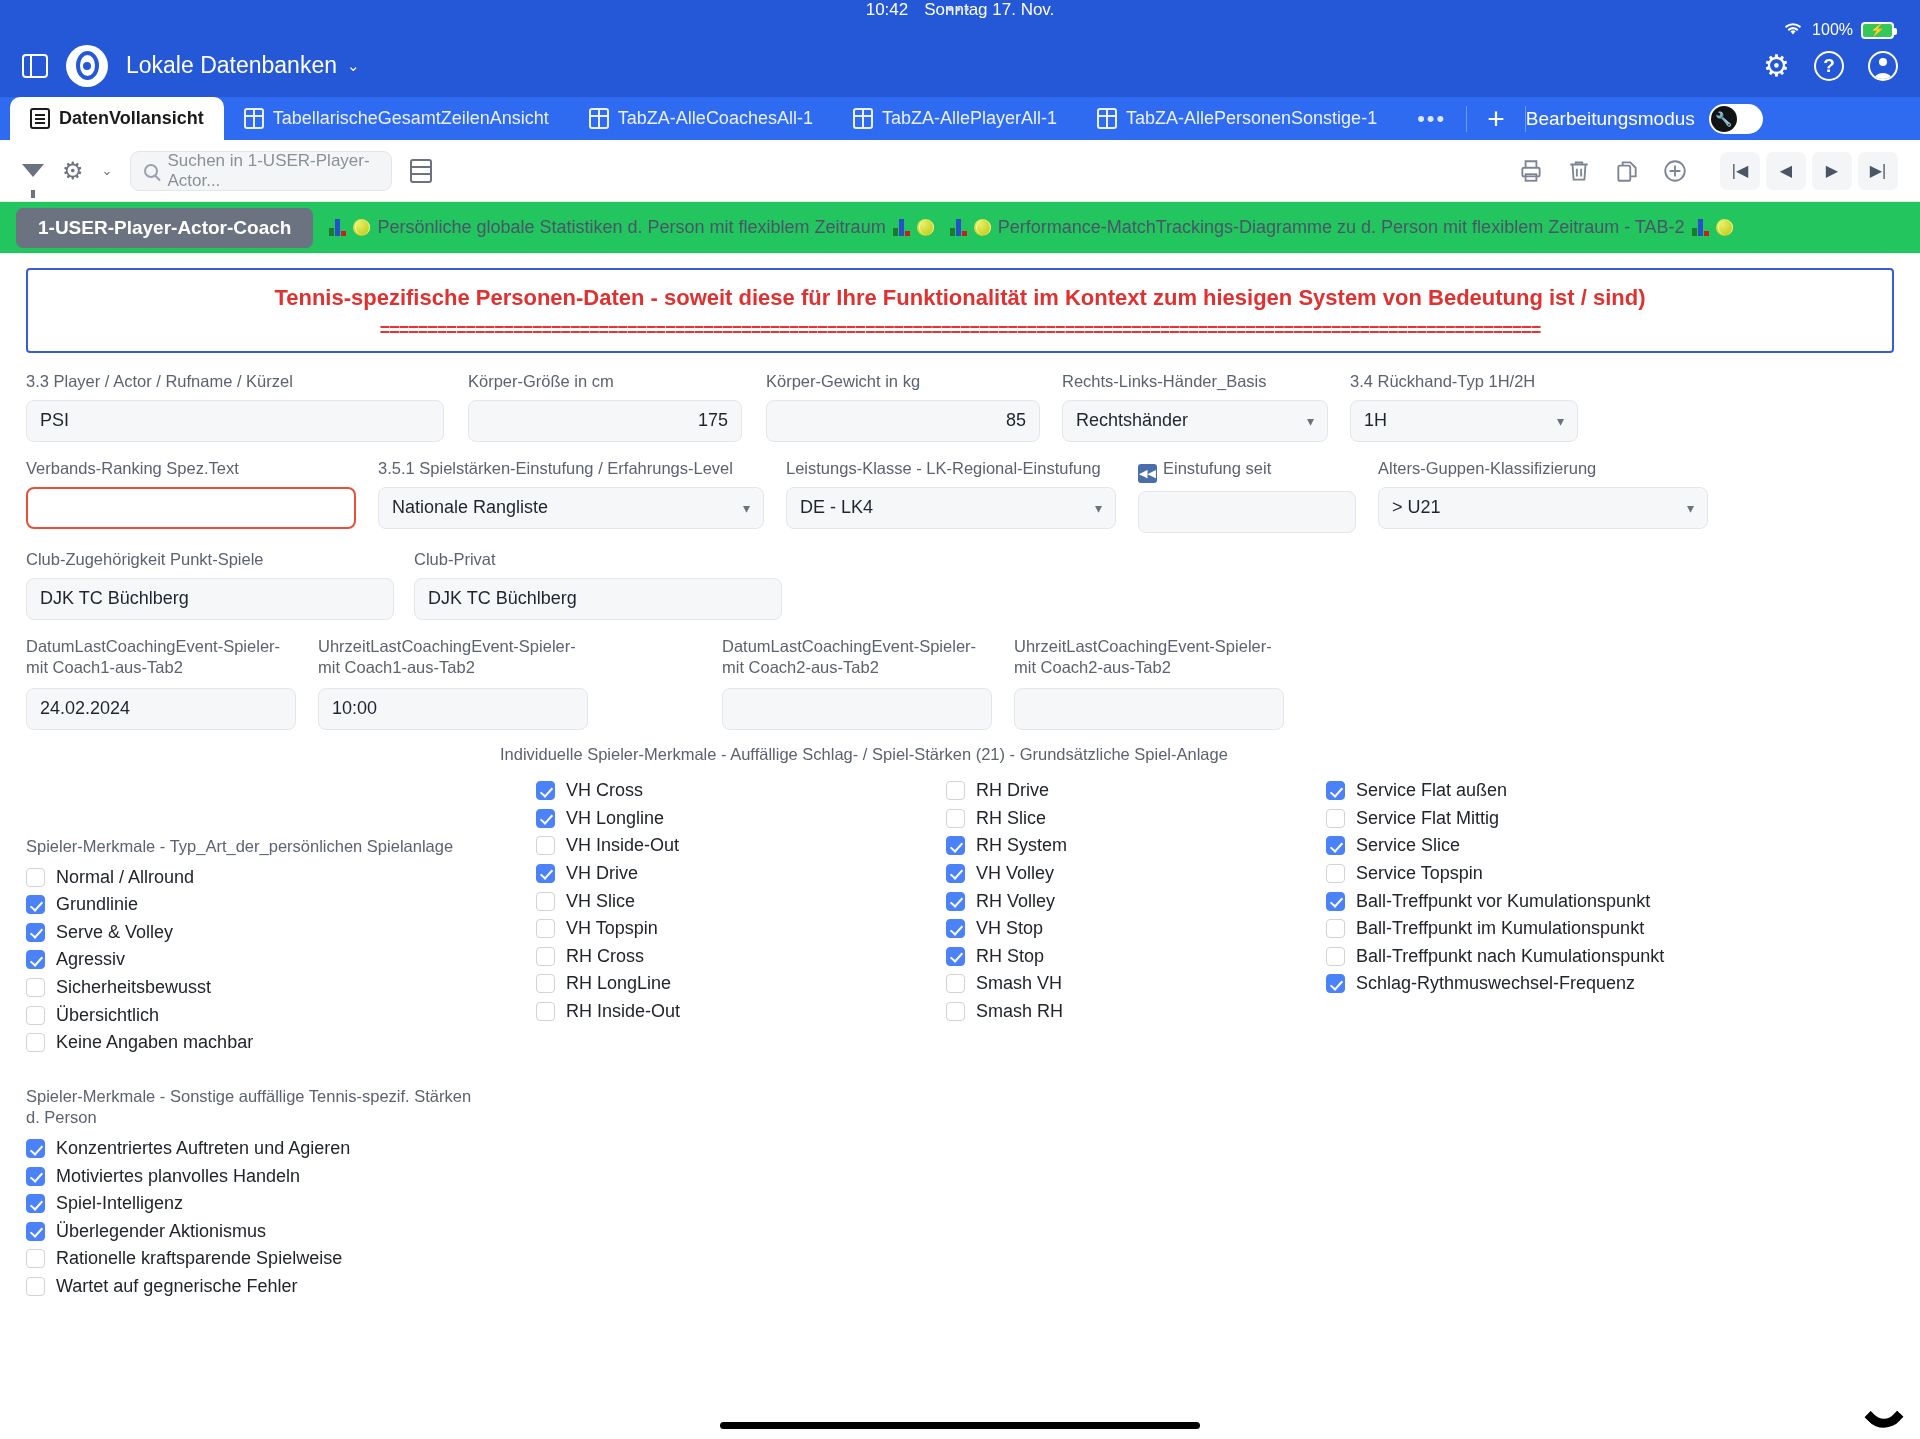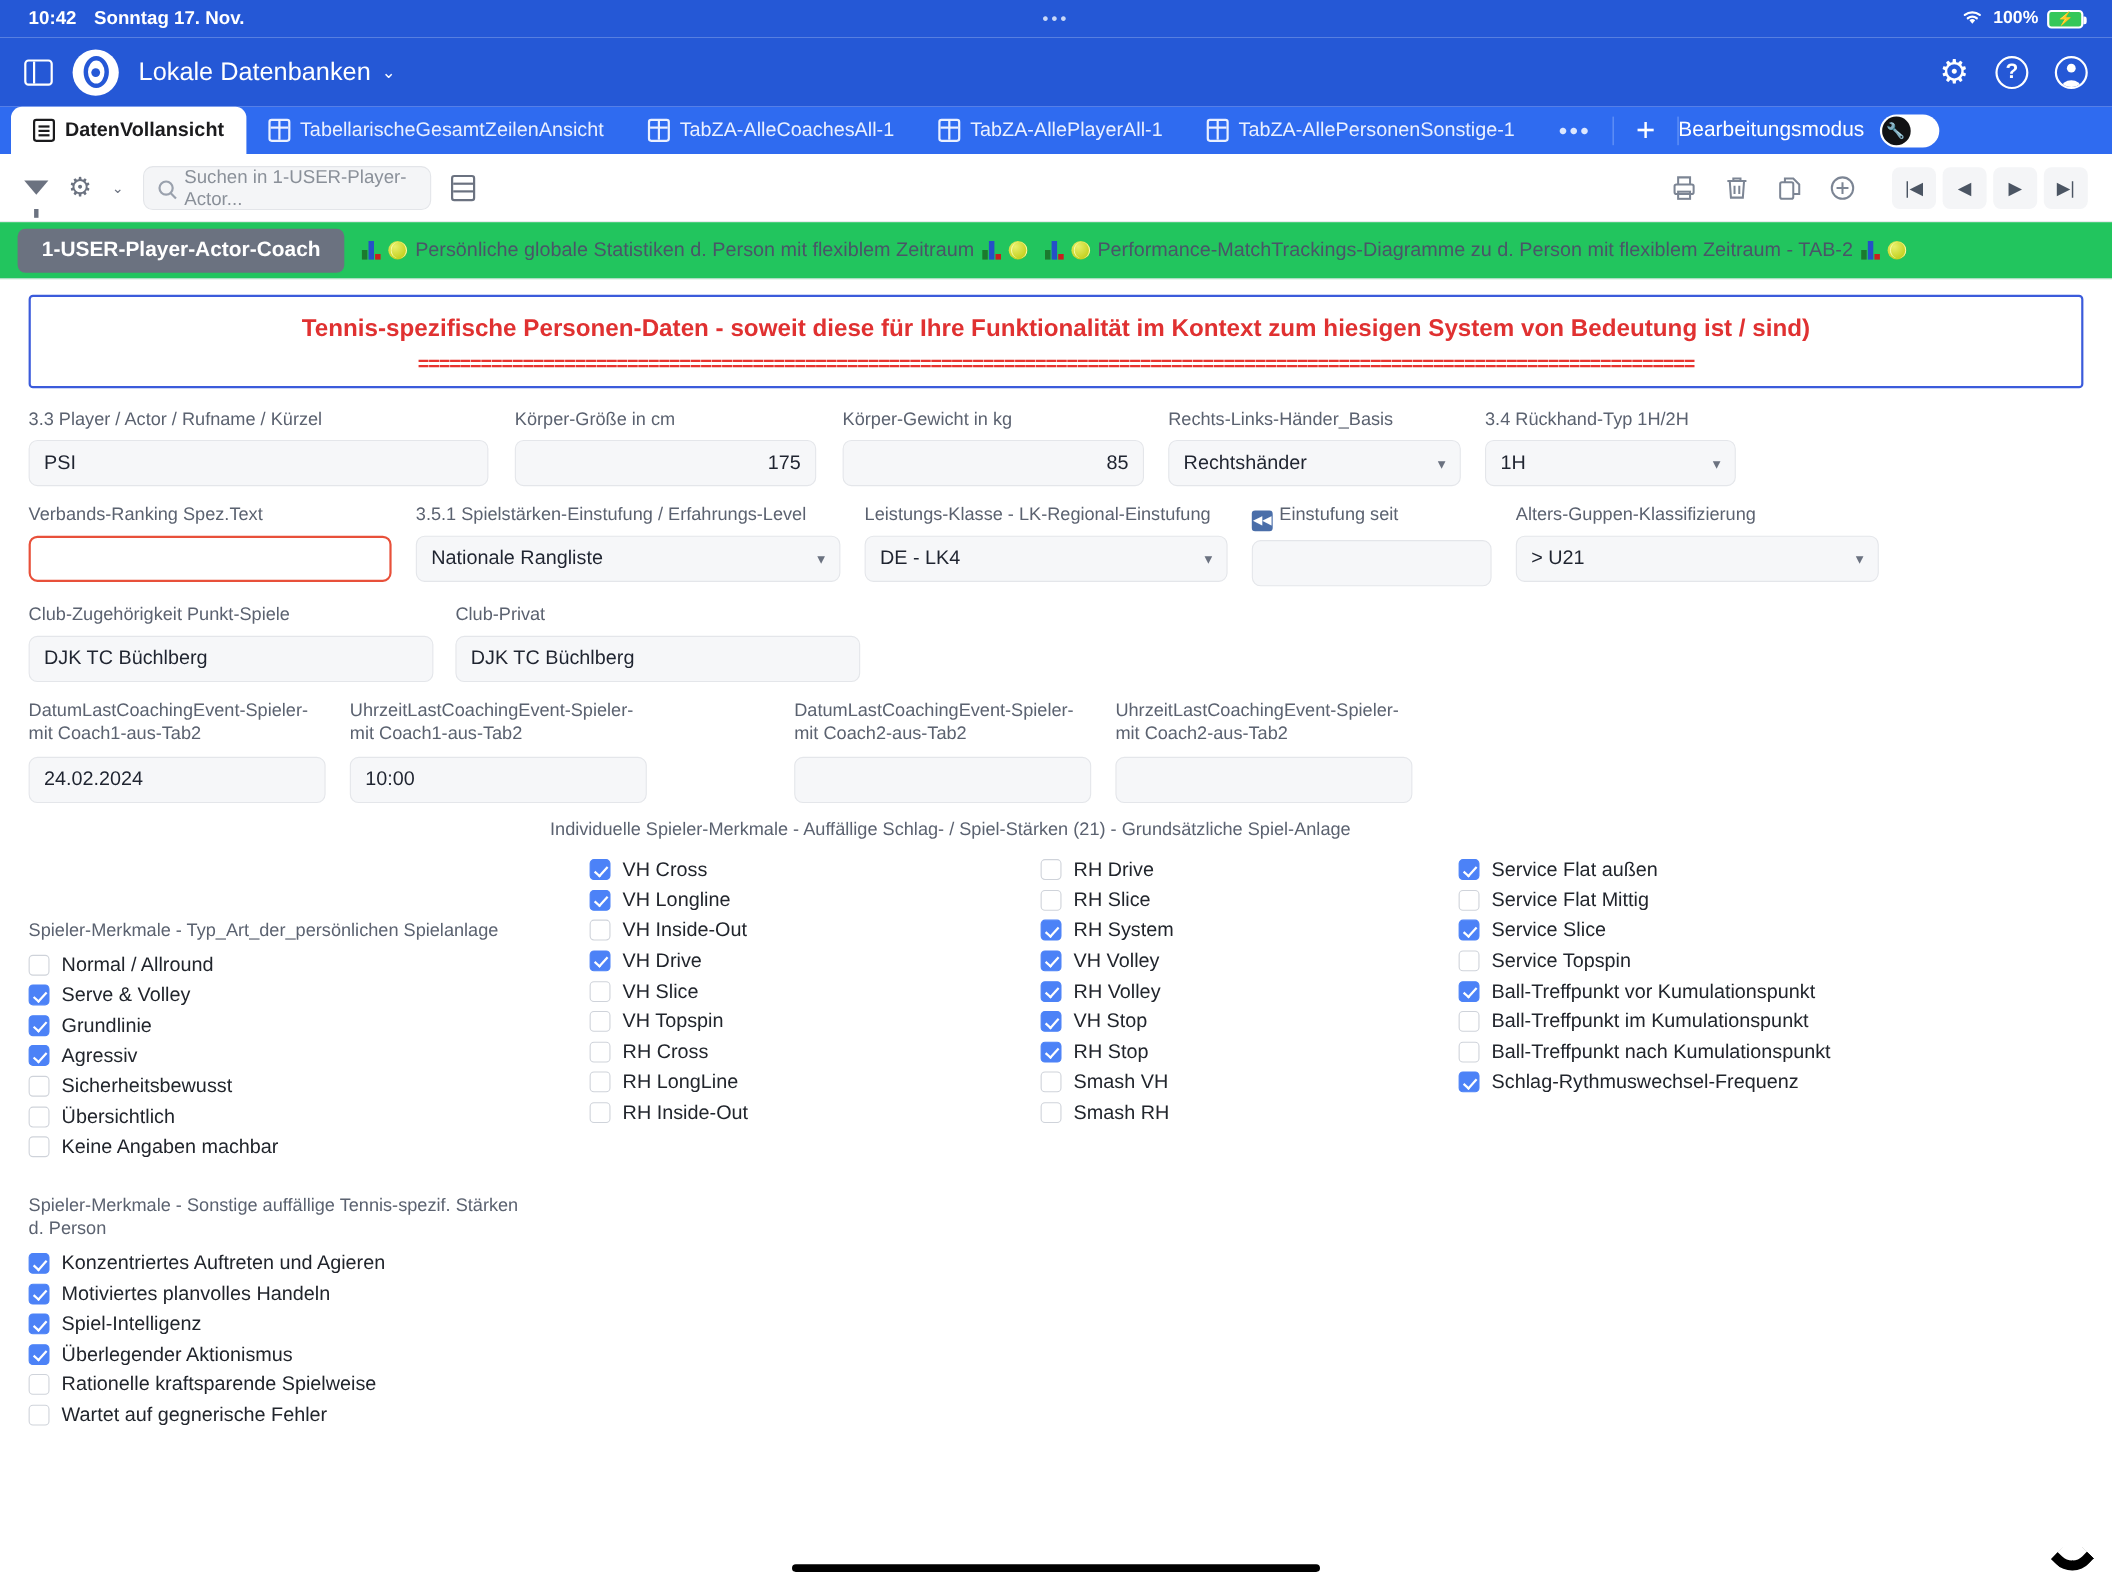--- a/index.html
+++ b/index.html
@@ -13,22 +13,23 @@
 
   
   .status-bar {
     height: 34px;
     background: #2558d6;
     color: #ffffff;
     display: flex;
     align-items: center;
     padding: 0 26px;
     font-size: 17px;
-    font-weight: bold;
-    position: relative;
+    font-weight: normal;
+    position: relative;
+    flex-direction: column;
   }
   .status-left { display: flex; align-items: center; gap: 16px; }
   .status-dots {
     position: absolute;
     left: 50%;
     transform: translateX(-50%);
     letter-spacing: 3px;
     font-size: 15px;
     color: #c9d8f7;
   }
@@ -813,25 +814,25 @@
 
       <div style="position:absolute;left:0;top:92px;width:440px">
         <div class="cb-head">Spieler-Merkmale - Typ_Art_der_persönlichen Spielanlage</div>
         <div>
           <div class="cb-row">
               <span class="cb"></span>
               <span class="cb-label">Normal / Allround</span>
             </div>
           <div class="cb-row">
               <span class="cb on"></span>
+              <span class="cb-label">Grundlinie</span>
+            </div>
+          <div class="cb-row">
+              <span class="cb on"></span>
               <span class="cb-label">Serve &amp; Volley</span>
-            </div>
-          <div class="cb-row">
-              <span class="cb on"></span>
-              <span class="cb-label">Grundlinie</span>
             </div>
           <div class="cb-row">
               <span class="cb on"></span>
               <span class="cb-label">Agressiv</span>
             </div>
           <div class="cb-row">
               <span class="cb"></span>
               <span class="cb-label">Sicherheitsbewusst</span>
             </div>
           <div class="cb-row">

